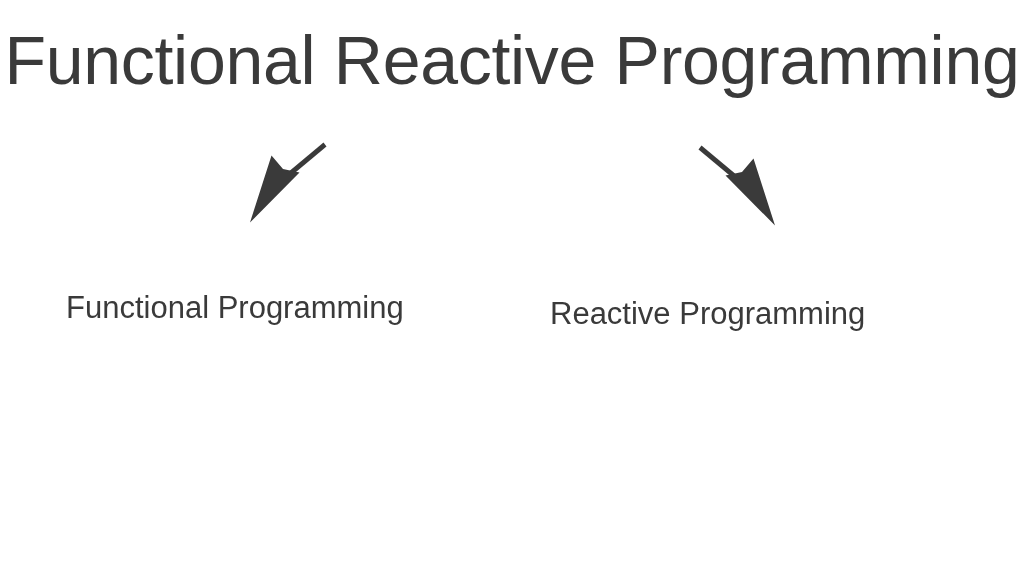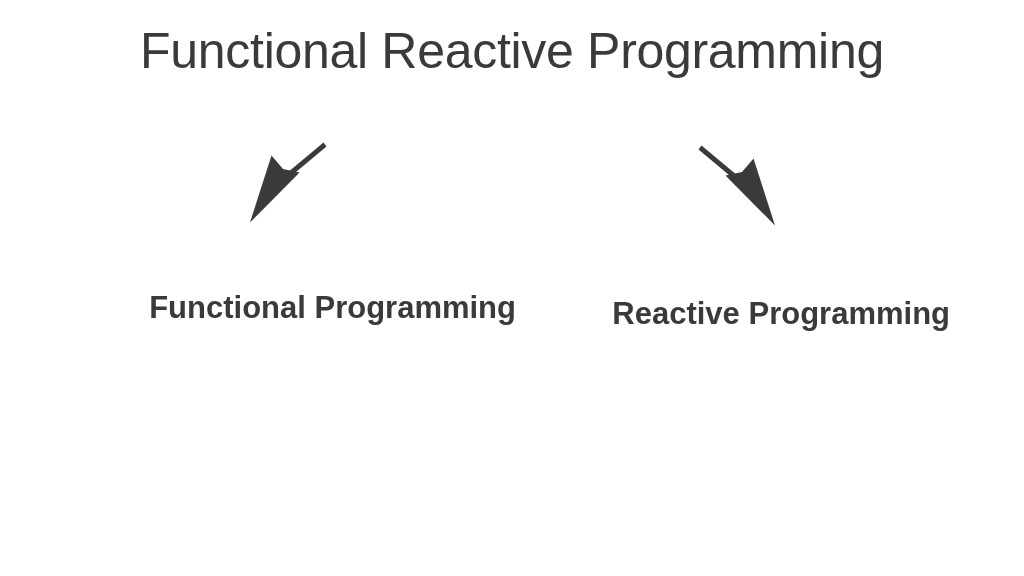--- a/index.html
+++ b/index.html
@@ -18,42 +18,42 @@
     width: 1024px;
     height: 576px;
     background: #ffffff;
   }
   .slide-title {
     position: absolute;
     left: 0;
     top: 26px;
     width: 1024px;
     text-align: center;
-    font-size: 50px;
+    font-size: 68px;
     line-height: 1.0;
     font-weight: 400;
     color: #3a3a3a;
     letter-spacing: -0.3px;
     white-space: nowrap;
   }
   .arrows-layer {
     position: absolute;
     left: 0;
     top: 0;
     width: 1024px;
     height: 576px;
     pointer-events: none;
   }
   .branch-label {
     position: absolute;
     font-size: 31px;
     line-height: 1.0;
-    font-weight: 700;
+    font-weight: 400;
     color: #3a3a3a;
-    text-align: right;
+    text-align: left;
     white-space: nowrap;
   }
   .branch-label.left {
     left: 66px;
     top: 292px;
     width: 450px;
   }
   .branch-label.right {
     left: 550px;
     top: 292px;

